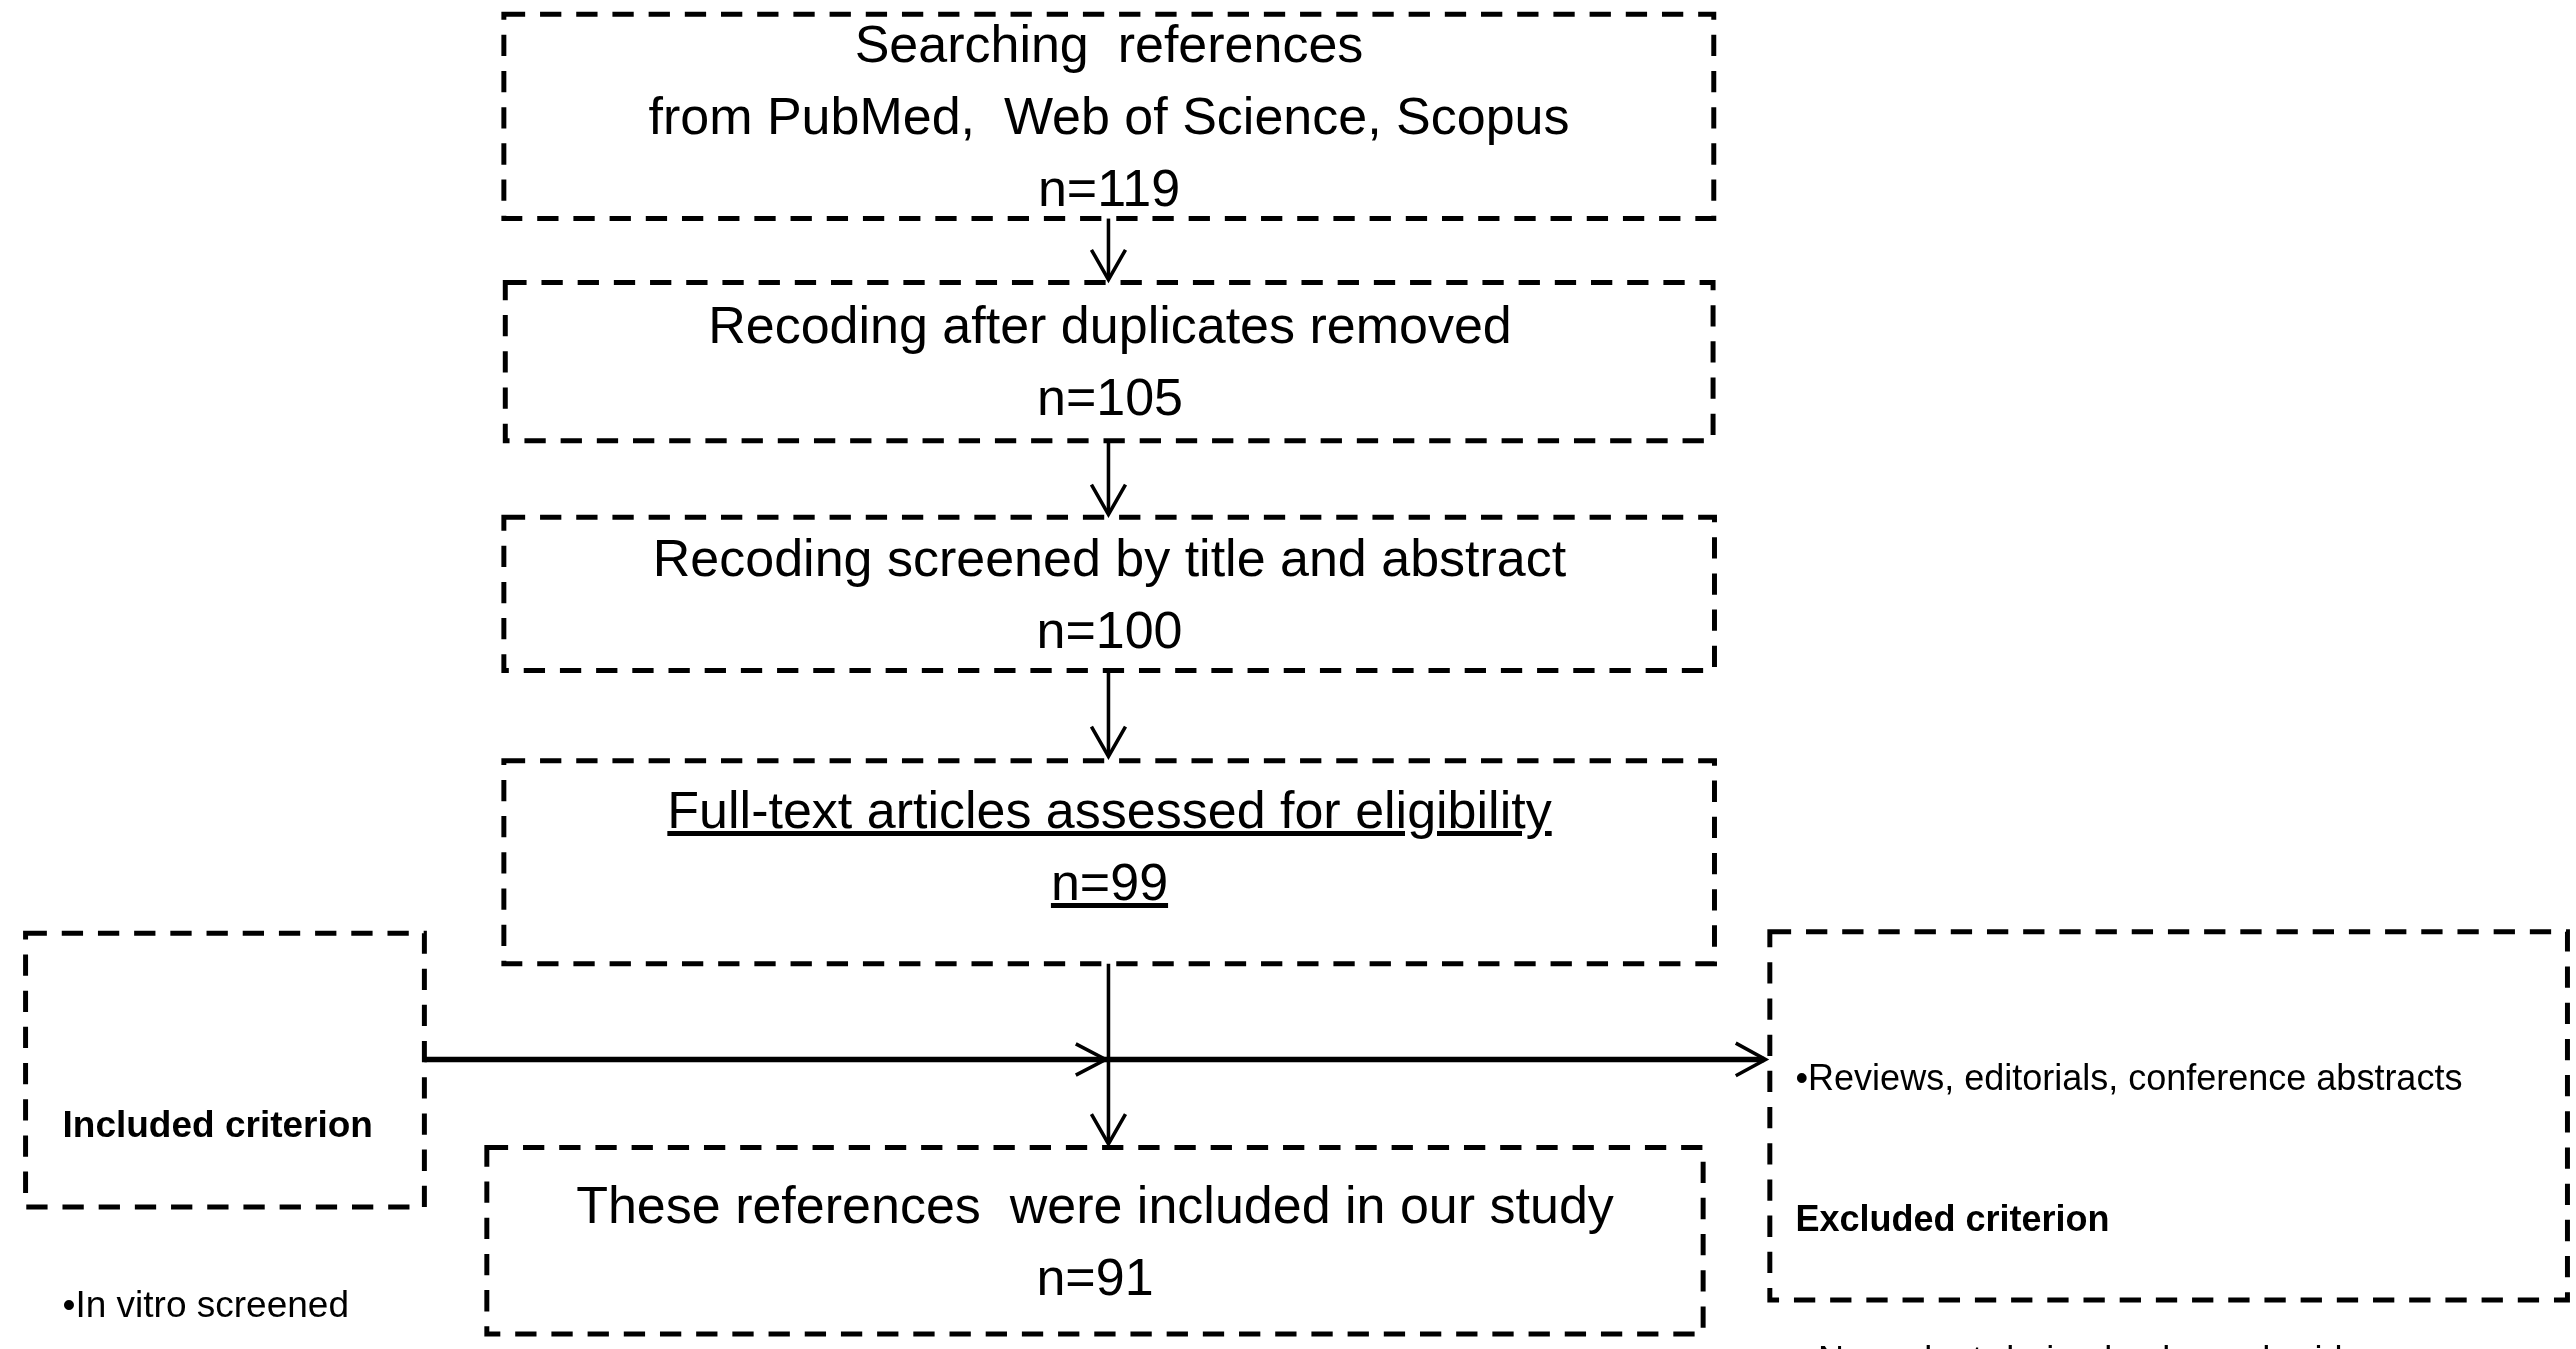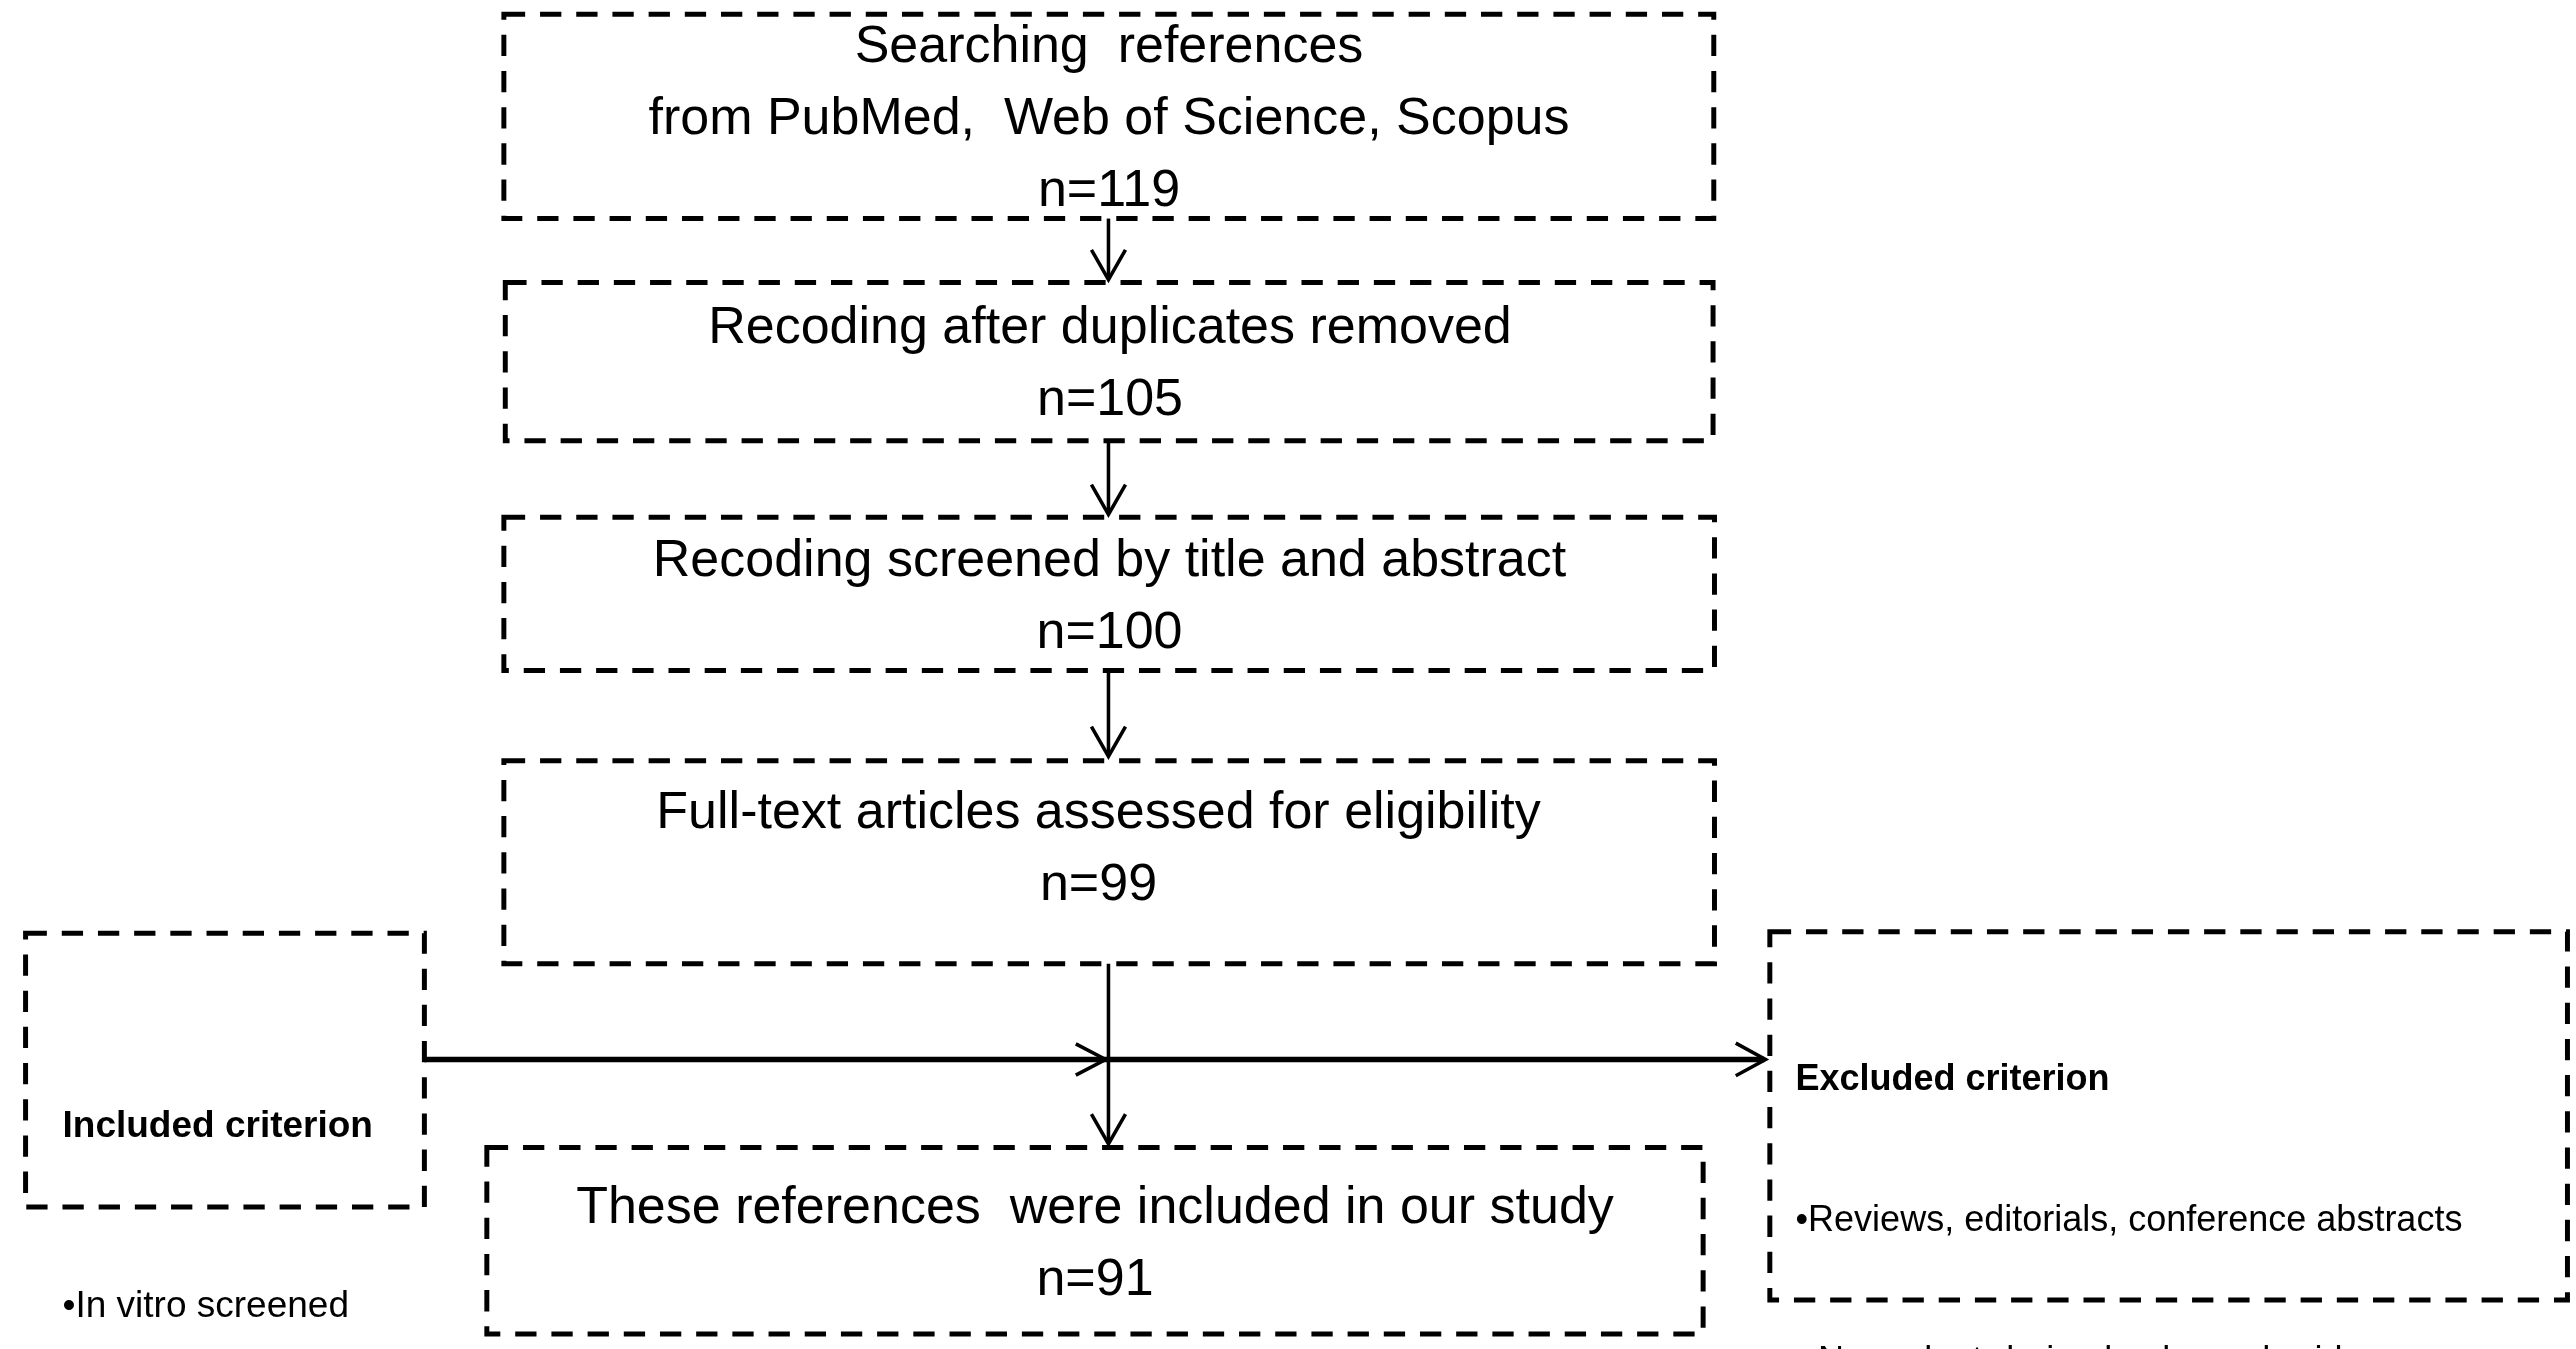--- a/index.html
+++ b/index.html
@@ -110,40 +110,40 @@
   <div class="box main-text" style="left:506px; top:282px; width:1208px; height:158px;">
     <div class="t">Recoding after duplicates removed</div>
     <div class="t">n=105</div>
   </div>
 
   <div class="box main-text" style="left:504px; top:517px; width:1211px; height:153px;">
     <div class="t">Recoding screened by title and abstract</div>
     <div class="t">n=100</div>
   </div>
 
-  <div class="box main-text" style="left:493px; top:761px; width:1211px; height:203px; padding-bottom:33px; box-sizing:border-box;">
+  <div class="box main-text" style="left:504px; top:761px; width:1211px; height:203px; padding-bottom:33px; box-sizing:border-box;text-decoration:underline;">
     <div class="t">Full-text articles assessed for eligibility</div>
     <div class="t">n=99</div>
   </div>
 
   <div class="box main-text" style="left:487px; top:1147px; width:1216px; height:187px;text-align:center;">
     <div class="t">These references  were included in our study</div>
     <div class="t">n=91</div>
   </div>
 
   <div class="side-box included-box">
     <div class="t side-title">Included criterion</div>
     <div class="t">•In vitro screened</div>
     
     
   </div>
 
   <div class="side-box excluded-box">
+    <div class="t">•Reviews, editorials, conference abstracts</div>
     <div class="t side-title">Excluded criterion</div>
-    <div class="t">•Reviews, editorials, conference abstracts</div>
     <div class="t">• Non–plant-derived polysaccharides</div>
     
     
     
     
   </div>
 
 </div>
 
 

